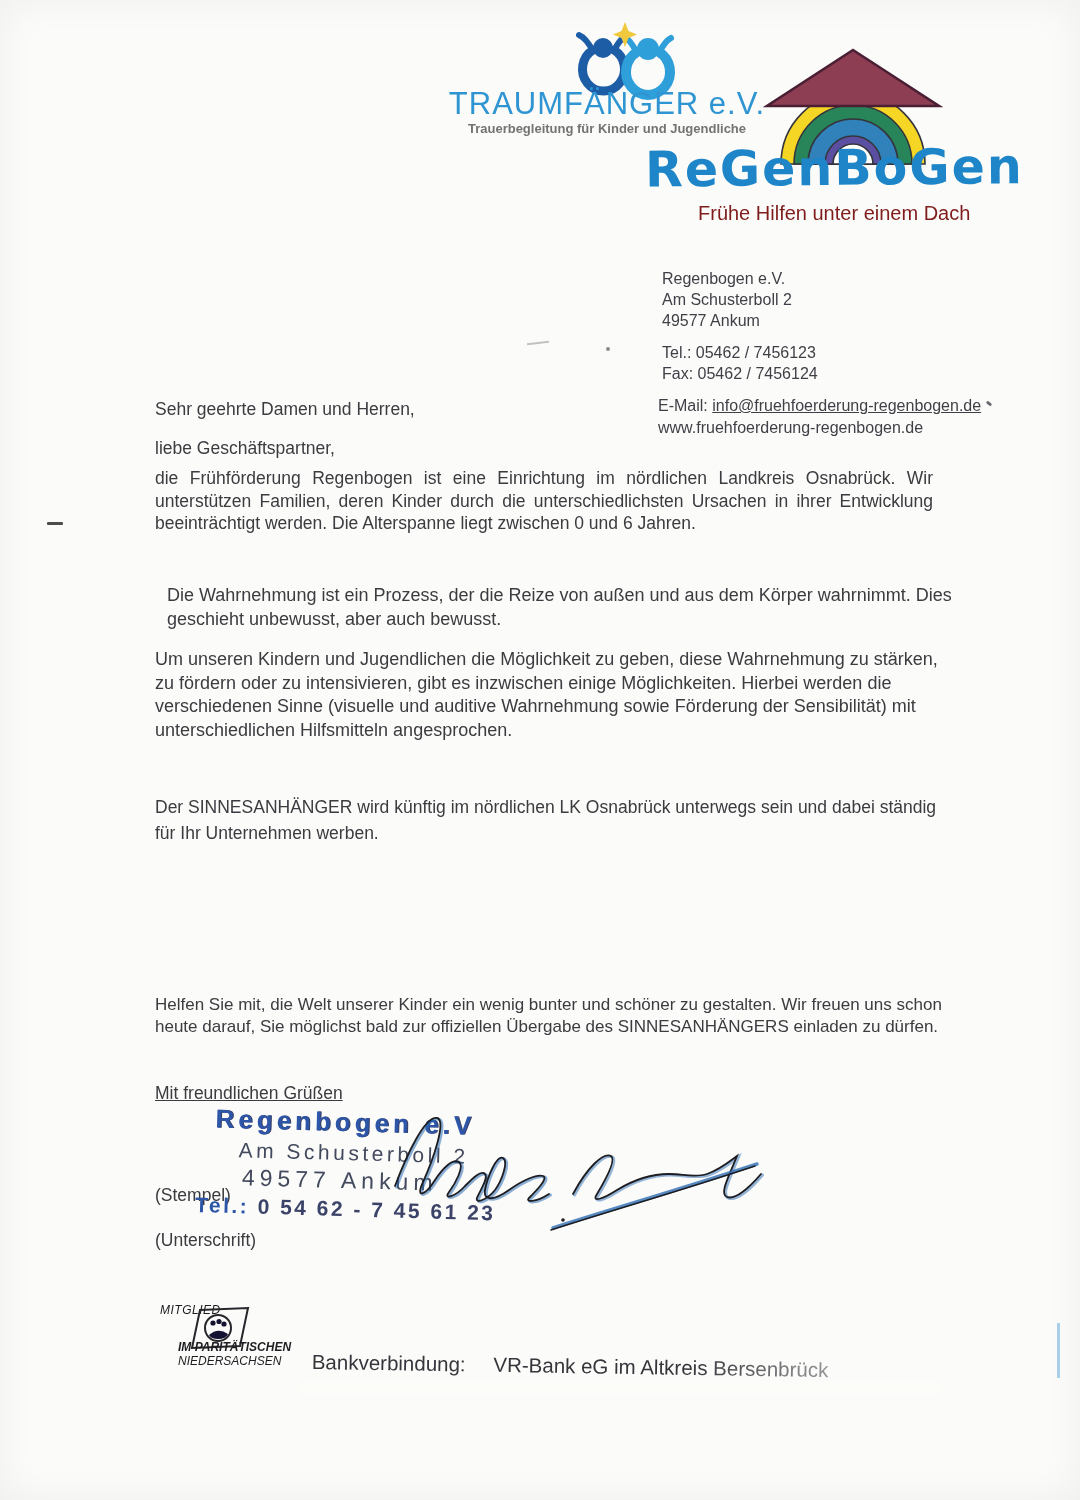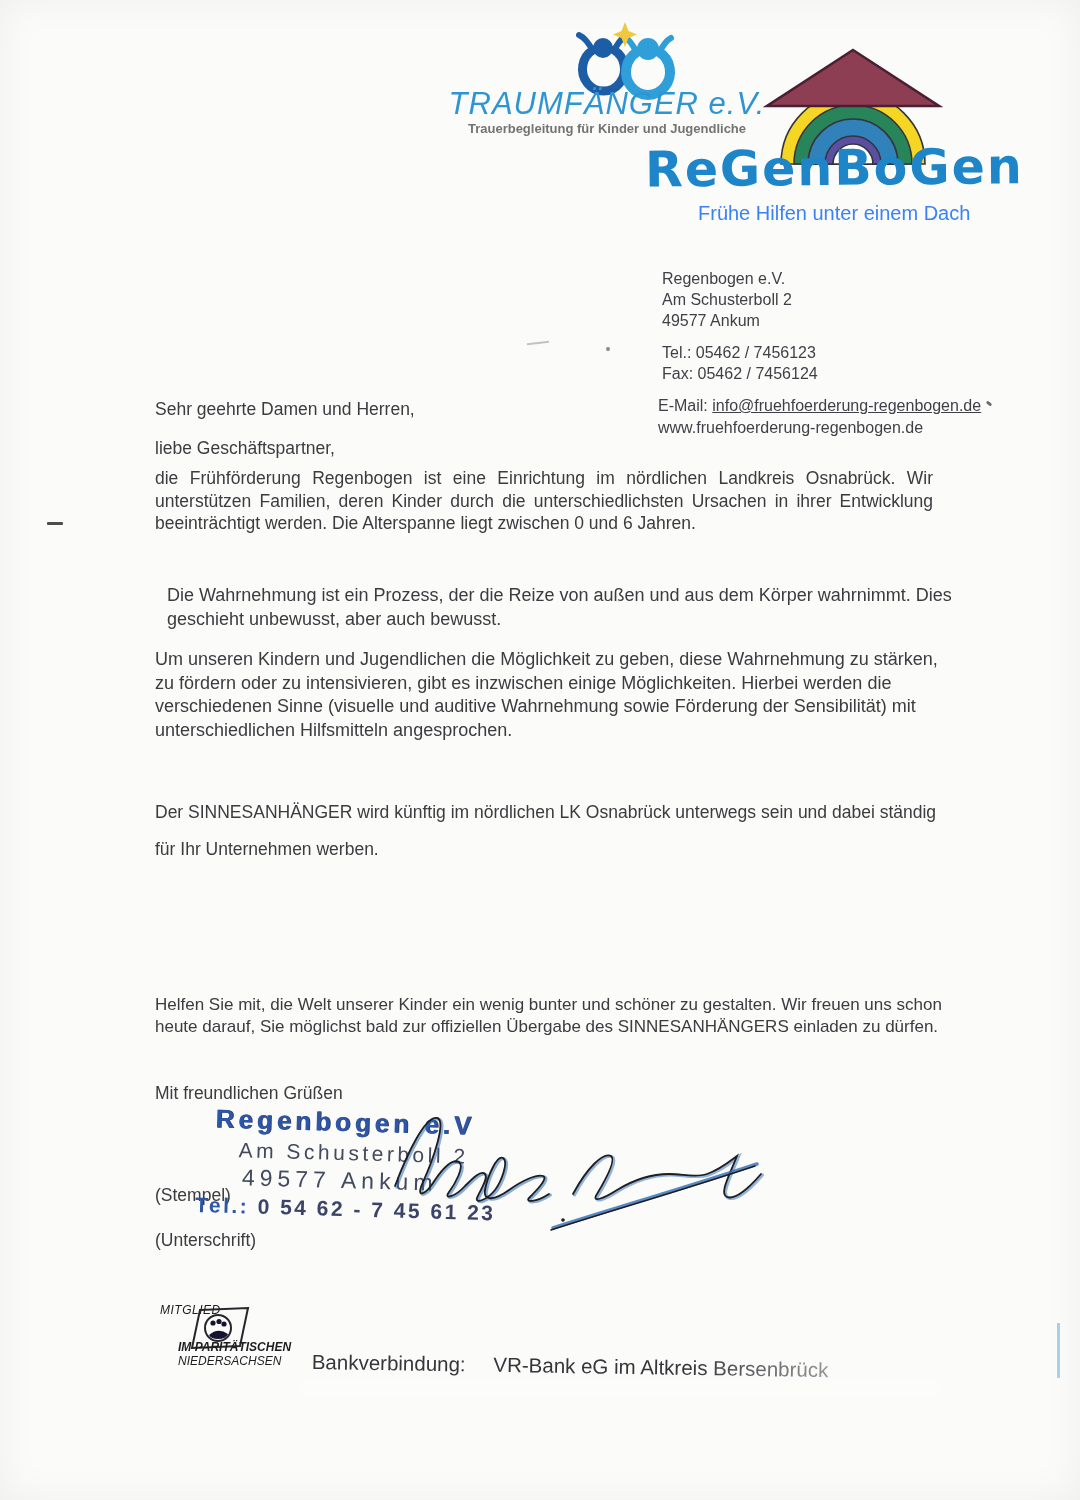--- a/index.html
+++ b/index.html
@@ -5,46 +5,46 @@
   html,body{margin:0;padding:0;background:#e9e9e7;}
   .page{
     position:relative;width:1080px;height:1500px;margin:0 auto;
     background:#fbfbf9;
     box-shadow:inset 0 0 40px rgba(0,0,0,0.05);
     font-family:"Liberation Sans",sans-serif;
     color:#3b3b40;overflow:hidden;
   }
   .abs{position:absolute;}
   
-  .tf-name{left:442px;top:86px;width:330px;text-align:center;font-size:31px;letter-spacing:1px;color:#2f95d2;font-weight:400;font-style:italic;}
+  .tf-name{left:442px;top:86px;width:330px;text-align:center;font-size:31px;letter-spacing:1px;color:#2f95d2;font-weight:400;}
   .tf-tagline{left:442px;top:121px;width:330px;text-align:center;font-size:13px;color:#737373;font-weight:bold;}
   .rb-wordmark{left:645px;top:140px;width:350px;font-size:49px;font-weight:bold;color:#1e86c8;letter-spacing:2px;transform:rotate(-0.5deg);font-family:"DejaVu Sans",sans-serif;}
-  .rb-tagline{left:698px;top:202px;font-size:20px;color:#3b82f6;}
+  .rb-tagline{left:698px;top:202px;font-size:20px;color:#7f1d1d;}
   
   .doc-title{left:155px;top:138px;font-size:37px;font-weight:bold;color:#26262b;letter-spacing:0.5px;}
   .doc-subject{left:155px;top:238px;font-size:27px;font-weight:bold;color:#26262b;}
   .doc-subject .spaced{letter-spacing:6px;margin-left:10px;}
   
   .contact{font-size:16px;line-height:21px;color:#3f3f47;}
   .c-addr{left:662px;top:268px;}
   .c-tel{left:662px;top:342px;}
   .c-mail{left:658px;top:395px;font-size:16px;line-height:22px;color:#3f3f47;}
   .c-mail .u{text-decoration:underline;}
   
   .body-text{font-size:17.5px;color:#3b3b40;}
   .sal1{left:155px;top:399px;}
   .sal2{left:155px;top:438px;}
   .p1{left:155px;top:467px;width:778px;line-height:22.5px;text-align:justify;}
   .p2{left:155px;top:584px;width:792px;line-height:23.5px;font-size:18px;margin-left:12px;}
   .p3{left:155px;top:648px;width:796px;line-height:23.5px;font-size:18px;}
   .p4{left:155px;top:761px;font-size:18px;}
-  .p5{left:155px;top:794px;width:790px;line-height:37px;}
+  .p5{left:155px;top:794px;width:790px;line-height:26px;}
   .p6{left:155px;top:885px;width:778px;line-height:23.5px;text-align:justify;}
   .p7{left:155px;top:994px;width:794px;line-height:22px;font-size:17px;}
-  .closing{left:155px;top:1083px;}
+  .closing{left:155px;top:1083px;text-decoration:underline;}
   .stempel{left:155px;top:1185px;}
   .unterschrift{left:155px;top:1230px;}
   
   .stamp{left:198px;top:1103px;width:450px;transform:rotate(1.6deg);transform-origin:left top;}
   .stamp div{white-space:nowrap;}
   .st1{font-size:26px;font-weight:bold;letter-spacing:4px;color:#2d55a8;text-shadow:1px 0 0 #3a3f63;margin-left:18px;}
   .st2{font-size:21px;letter-spacing:3.5px;color:#434a5e;margin-left:42px;margin-top:3px;}
   .st3{font-size:23px;letter-spacing:5px;color:#434a5e;margin-left:46px;margin-top:2px;}
   .st4{font-size:21px;font-weight:bold;letter-spacing:2.5px;color:#3c4368;margin-left:0px;margin-top:3px;}
   .st4 .blue{color:#2d55a8;}

